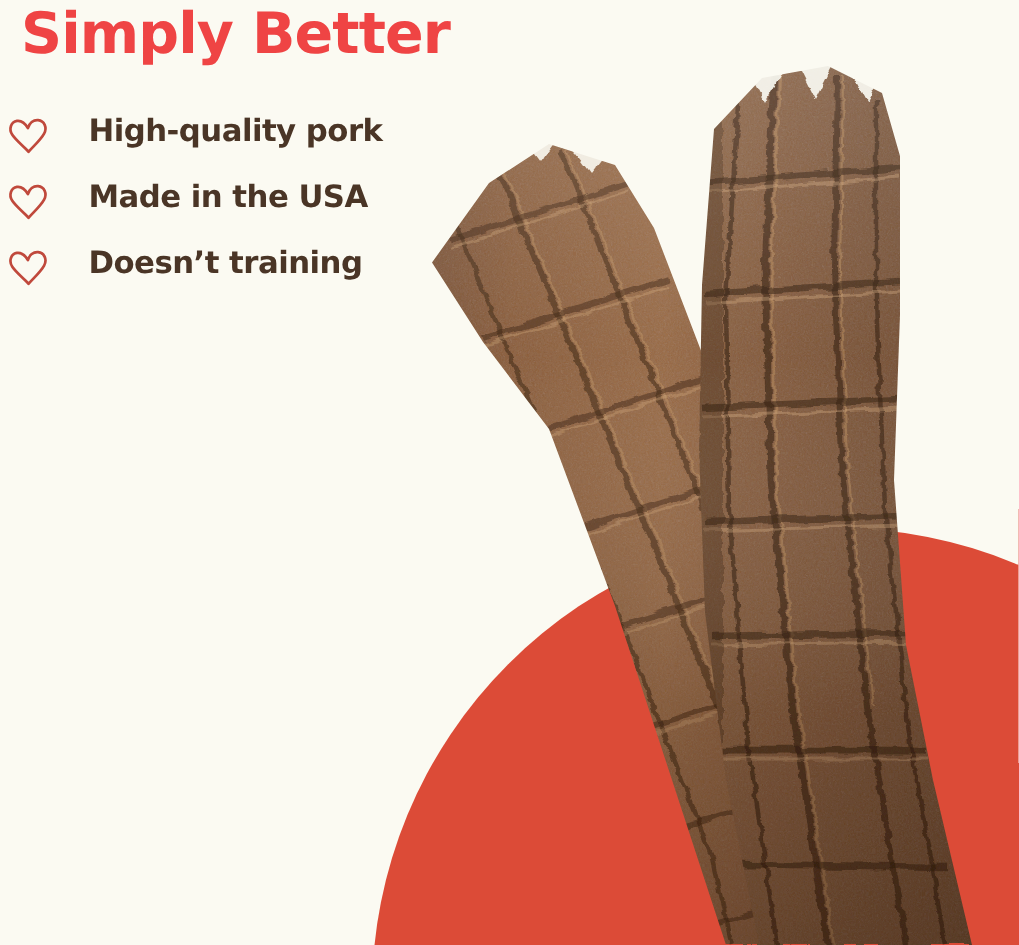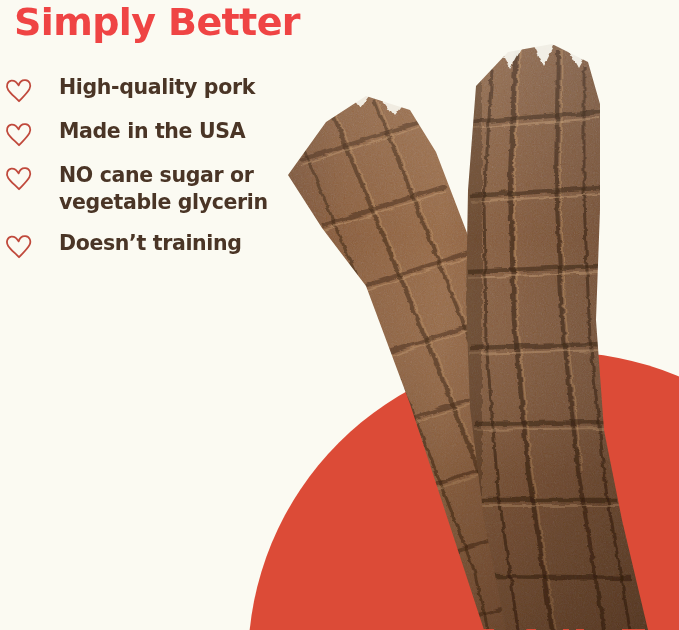--- a/index.html
+++ b/index.html
@@ -288,30 +288,20 @@
         <span class="heart-icon">
           <svg viewBox="0 0 28 26" xmlns="http://www.w3.org/2000/svg">
             <path d="M14 23.2 C 10.8 19.6 5.6 15.6 3.2 11.9 C 0.6 7.9 2.4 3.2 6.3 2.6
                      C 9.3 2.2 11.9 4.4 13.6 7.4 C 14.6 4.2 17.2 1.8 20.4 2.1
                      C 24.6 2.5 26.6 7.1 24.4 11.1 C 22.2 15.2 17.6 19.2 14 23.2 Z" fill="none" stroke="#C0493C" stroke-width="1.8" stroke-linecap="round" stroke-linejoin="round"></path>
           </svg>
         </span>
         <span class="benefit-text">Made in the USA</span>
       </li>
 
-      <li class="benefit-item">
-        <span class="heart-icon">
-          <svg viewBox="0 0 28 26" xmlns="http://www.w3.org/2000/svg">
-            <path d="M14 23.2 C 10.8 19.6 5.6 15.6 3.2 11.9 C 0.6 7.9 2.4 3.2 6.3 2.6
-                     C 9.3 2.2 11.9 4.4 13.6 7.4 C 14.6 4.2 17.2 1.8 20.4 2.1
-                     C 24.6 2.5 26.6 7.1 24.4 11.1 C 22.2 15.2 17.6 19.2 14 23.2 Z" fill="none" stroke="#C0493C" stroke-width="1.8" stroke-linecap="round" stroke-linejoin="round"></path>
-          </svg>
-        </span>
-        <span class="benefit-text">NO cane sugar or vegetable glycerin</span>
-      </li>
 
 
       <li class="benefit-item">
         <span class="heart-icon">
           <svg viewBox="0 0 28 26" xmlns="http://www.w3.org/2000/svg">
             <path d="M14 23.2 C 10.8 19.6 5.6 15.6 3.2 11.9 C 0.6 7.9 2.4 3.2 6.3 2.6
                      C 9.3 2.2 11.9 4.4 13.6 7.4 C 14.6 4.2 17.2 1.8 20.4 2.1
                      C 24.6 2.5 26.6 7.1 24.4 11.1 C 22.2 15.2 17.6 19.2 14 23.2 Z" fill="none" stroke="#C0493C" stroke-width="1.8" stroke-linecap="round" stroke-linejoin="round"></path>
           </svg>
         </span>

